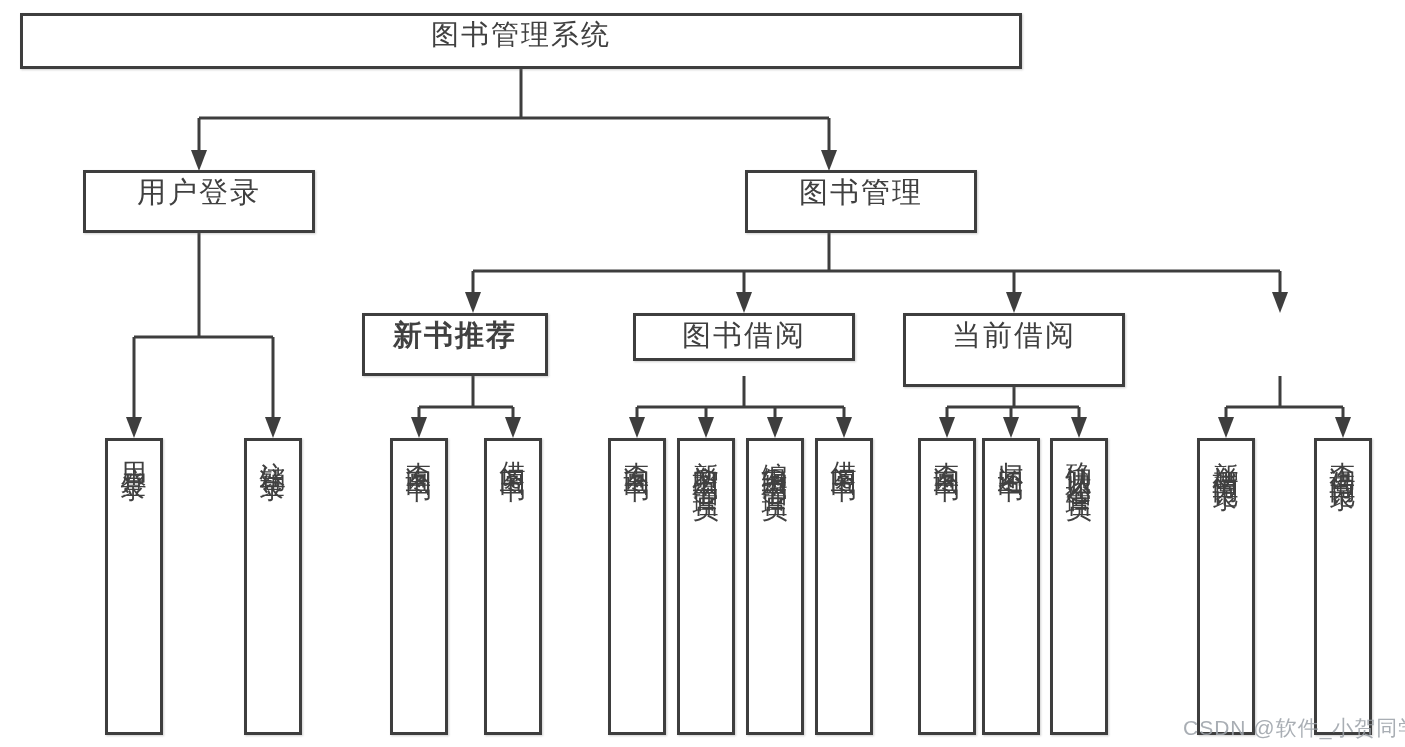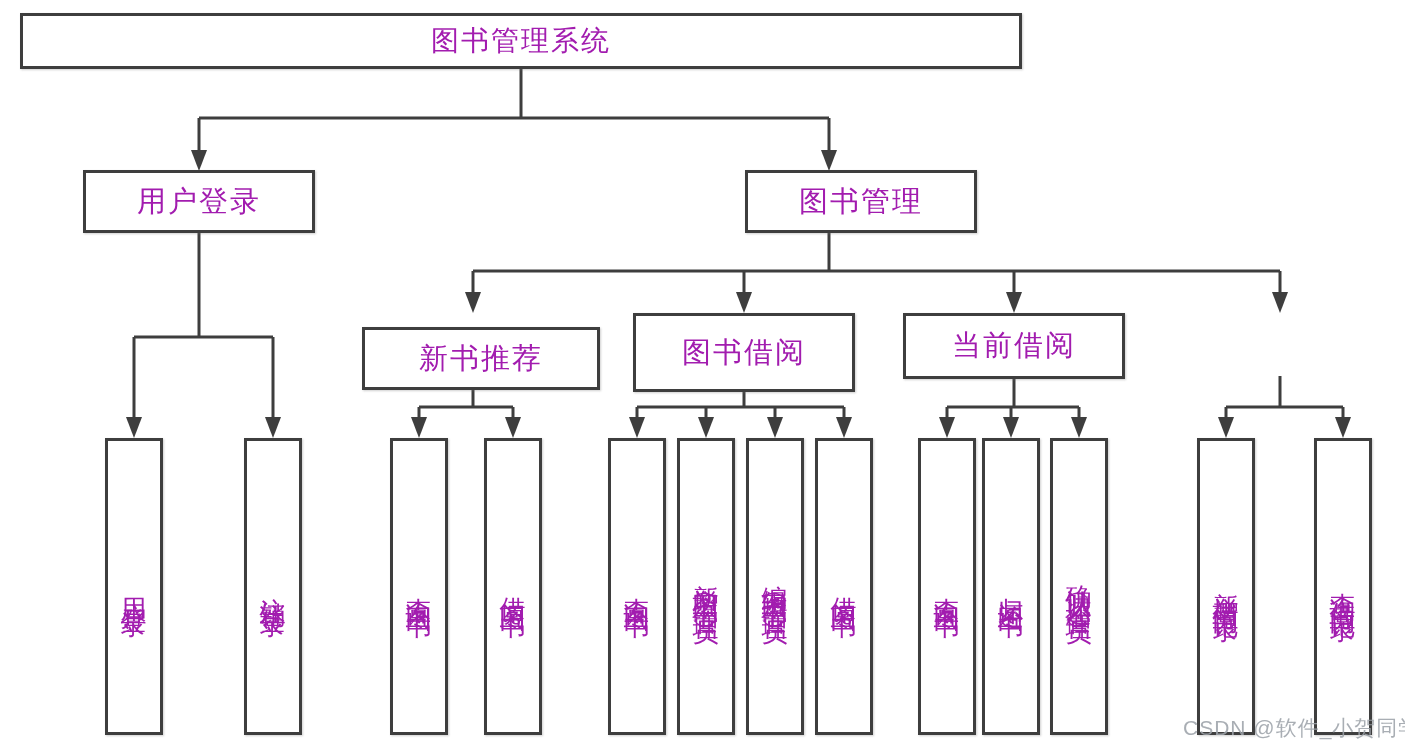--- a/index.html
+++ b/index.html
@@ -3,22 +3,22 @@
 <meta charset="utf-8">
 <style>
   html,body{margin:0;padding:0;background:#ffffff;}
   .canvas{
     position:relative;width:1405px;height:747px;background:#ffffff;
     font-family:"Liberation Sans",sans-serif;overflow:hidden;
   }
   .connectors{position:absolute;left:0;top:0;width:1405px;height:747px;}
   .node{
     position:absolute;background:#ffffff;border:3px solid #3e3e3e;
-    display:flex;align-items:center;justify-content:center;
-    color:#a21caf;box-sizing:border-box;
+    display:flex;justify-content:center;
+    color:#404040;box-sizing:border-box;
     box-shadow:1px 1px 2px rgba(120,120,120,0.35);
   }
   .root-node{font-size:28px;letter-spacing:2px;}
   .h-node{font-size:29px;letter-spacing:2px;}
   .v-node span{
     writing-mode:vertical-rl;text-orientation:mixed;
     font-size:26px;letter-spacing:5px;line-height:1;
   }
   .watermark{
     position:absolute;left:1183px;top:714px;
@@ -75,27 +75,27 @@
     <span>图书管理系统</span>
   </div>
 
   <div class="node h-node" style="left:83px;top:170px;width:232px;height:63px;">
     <span>用户登录</span>
   </div>
   <div class="node h-node" style="left:713px;top:170px;width:232px;height:63px;margin-left:32px;">
     <span>图书管理</span>
   </div>
 
-  <div class="node h-node" style="left:362px;top:327px;width:238px;height:63px;">
+  <div class="node h-node" style="left:362px;top:313px;width:186px;height:63px;font-weight:bold;">
     <span>新书推荐</span>
   </div>
-  <div class="node h-node" style="left:633px;top:313px;width:222px;height:79px;">
+  <div class="node h-node" style="left:633px;top:313px;width:222px;height:48px;">
     <span>图书借阅</span>
   </div>
-  <div class="node h-node" style="left:903px;top:313px;width:222px;height:66px;">
+  <div class="node h-node" style="left:903px;top:313px;width:222px;height:74px;">
     <span>当前借阅</span>
   </div>
 
   <div class="node v-node" style="left:105px;top:438px;width:58px;height:297px;">
     <span>用户登录</span>
   </div>
   <div class="node v-node" style="left:244px;top:438px;width:58px;height:297px;">
     <span>注销登录</span>
   </div>
 

